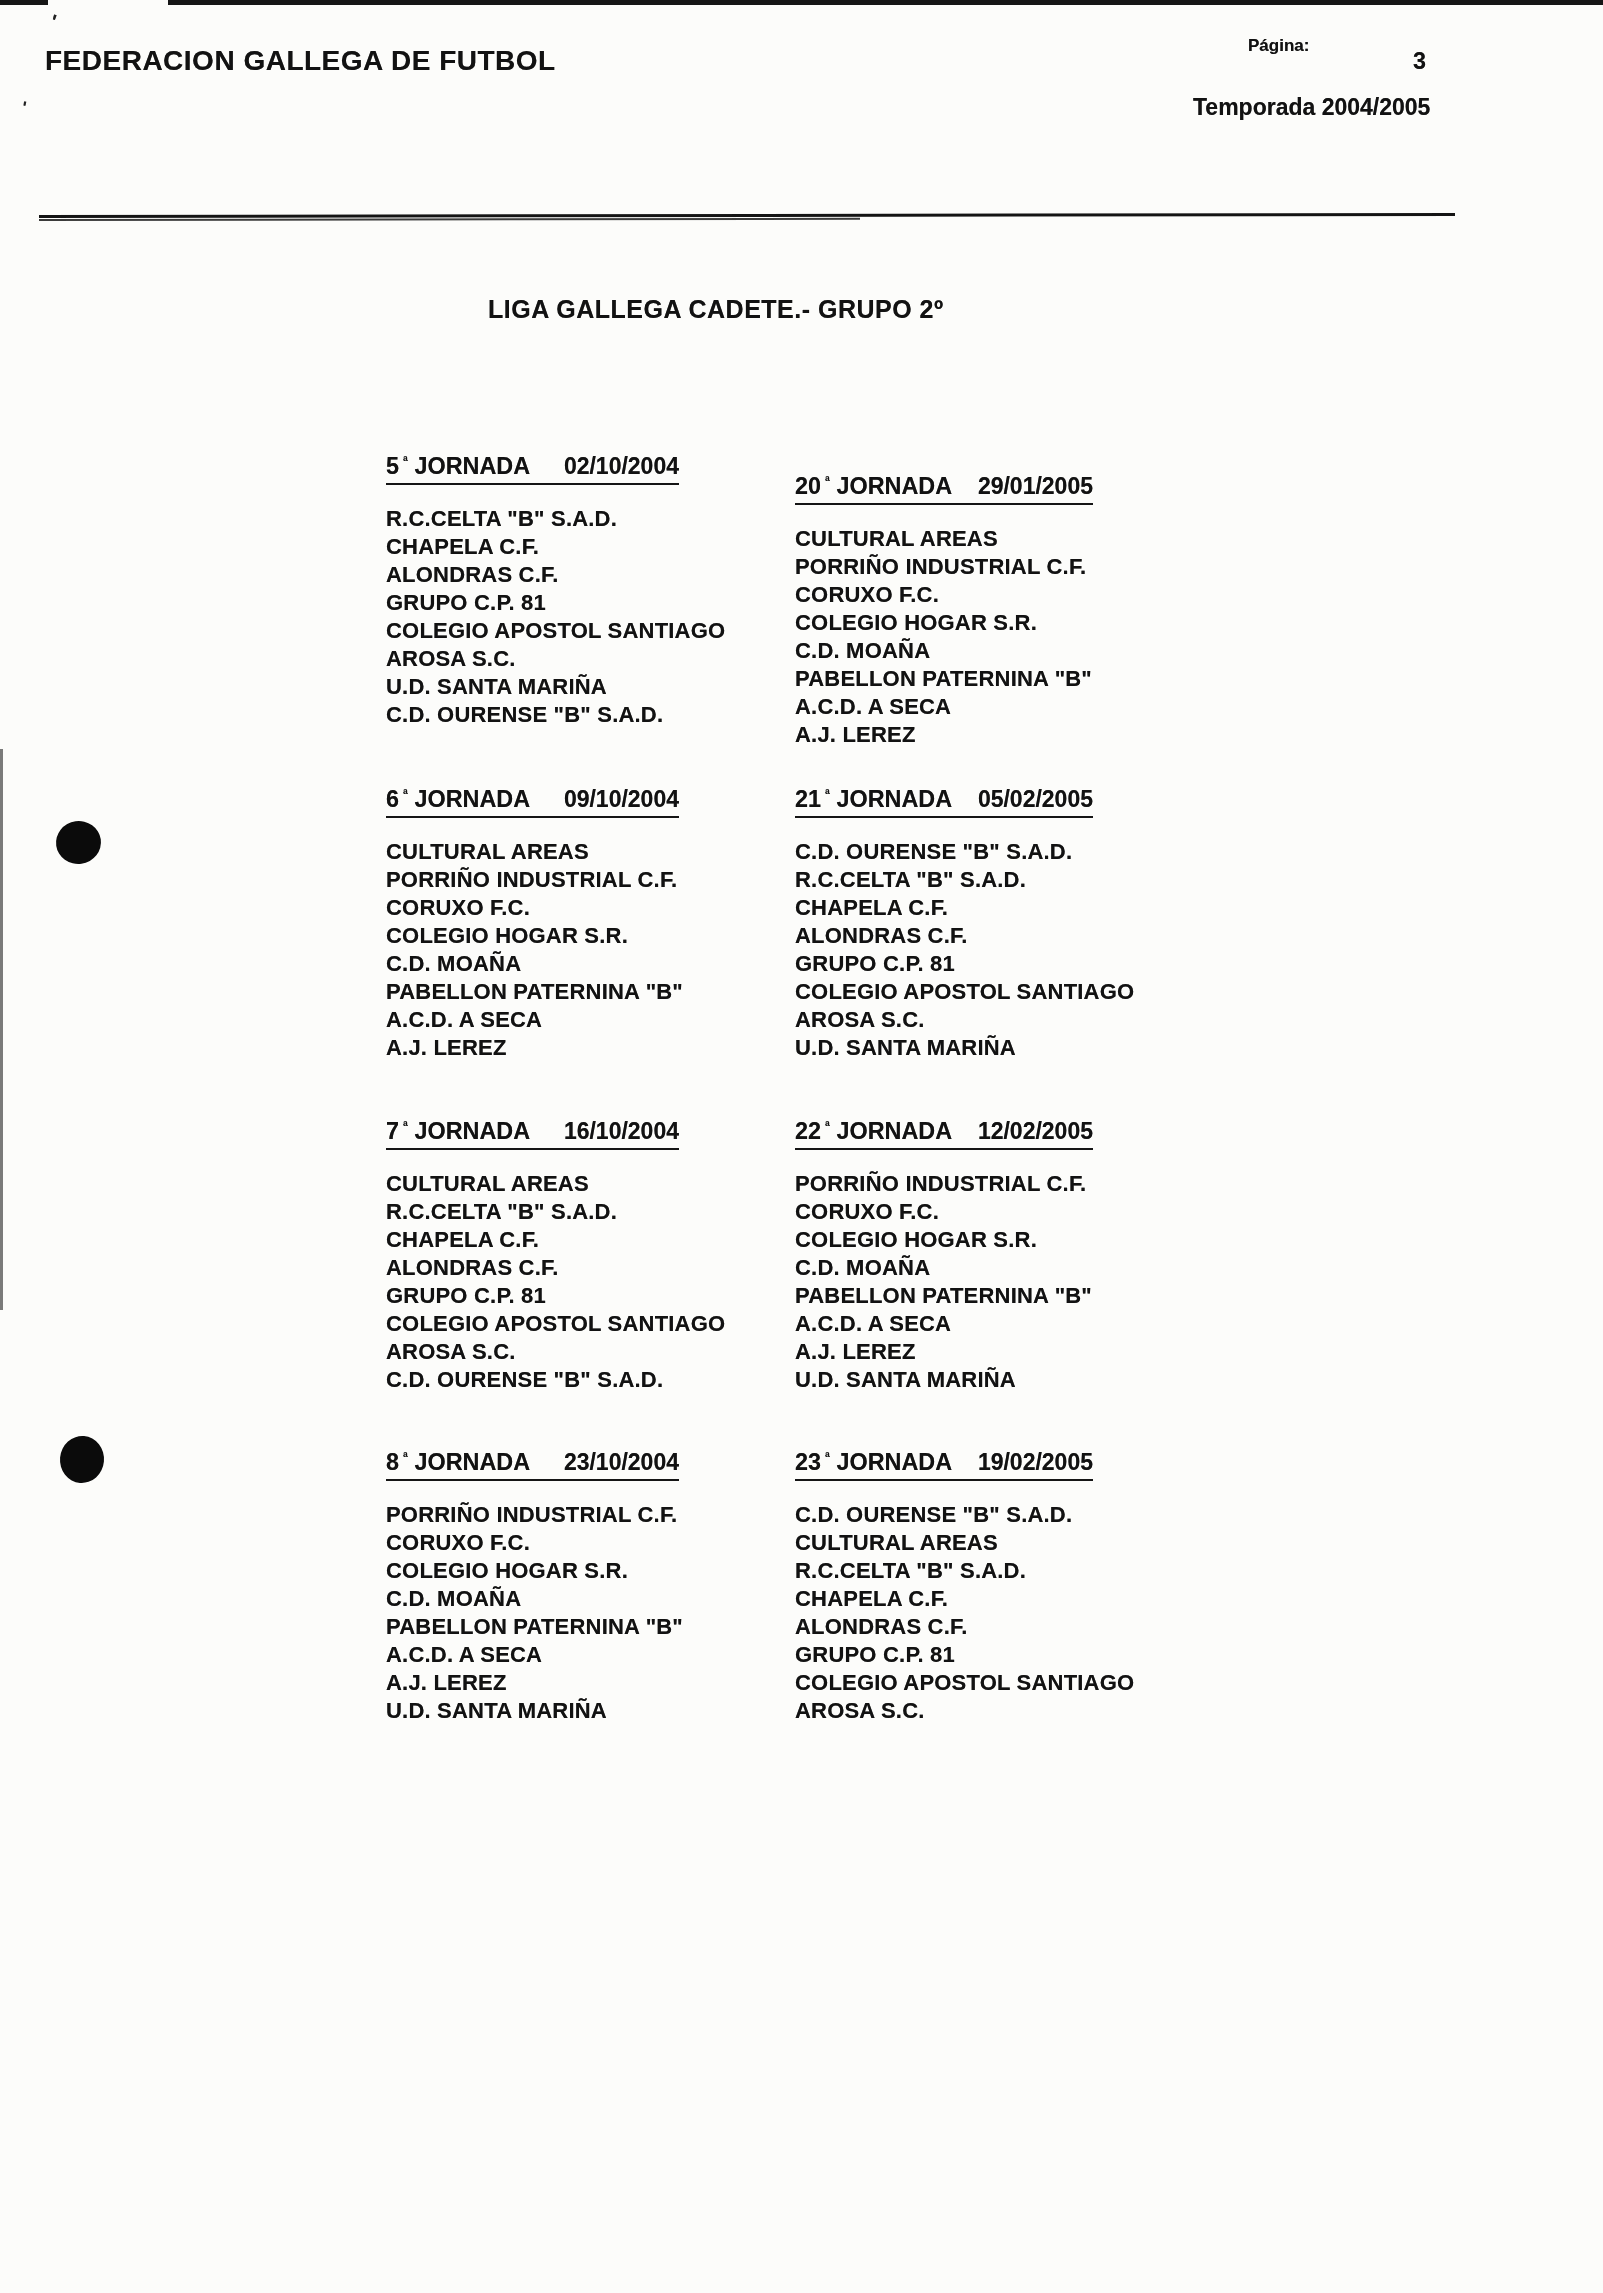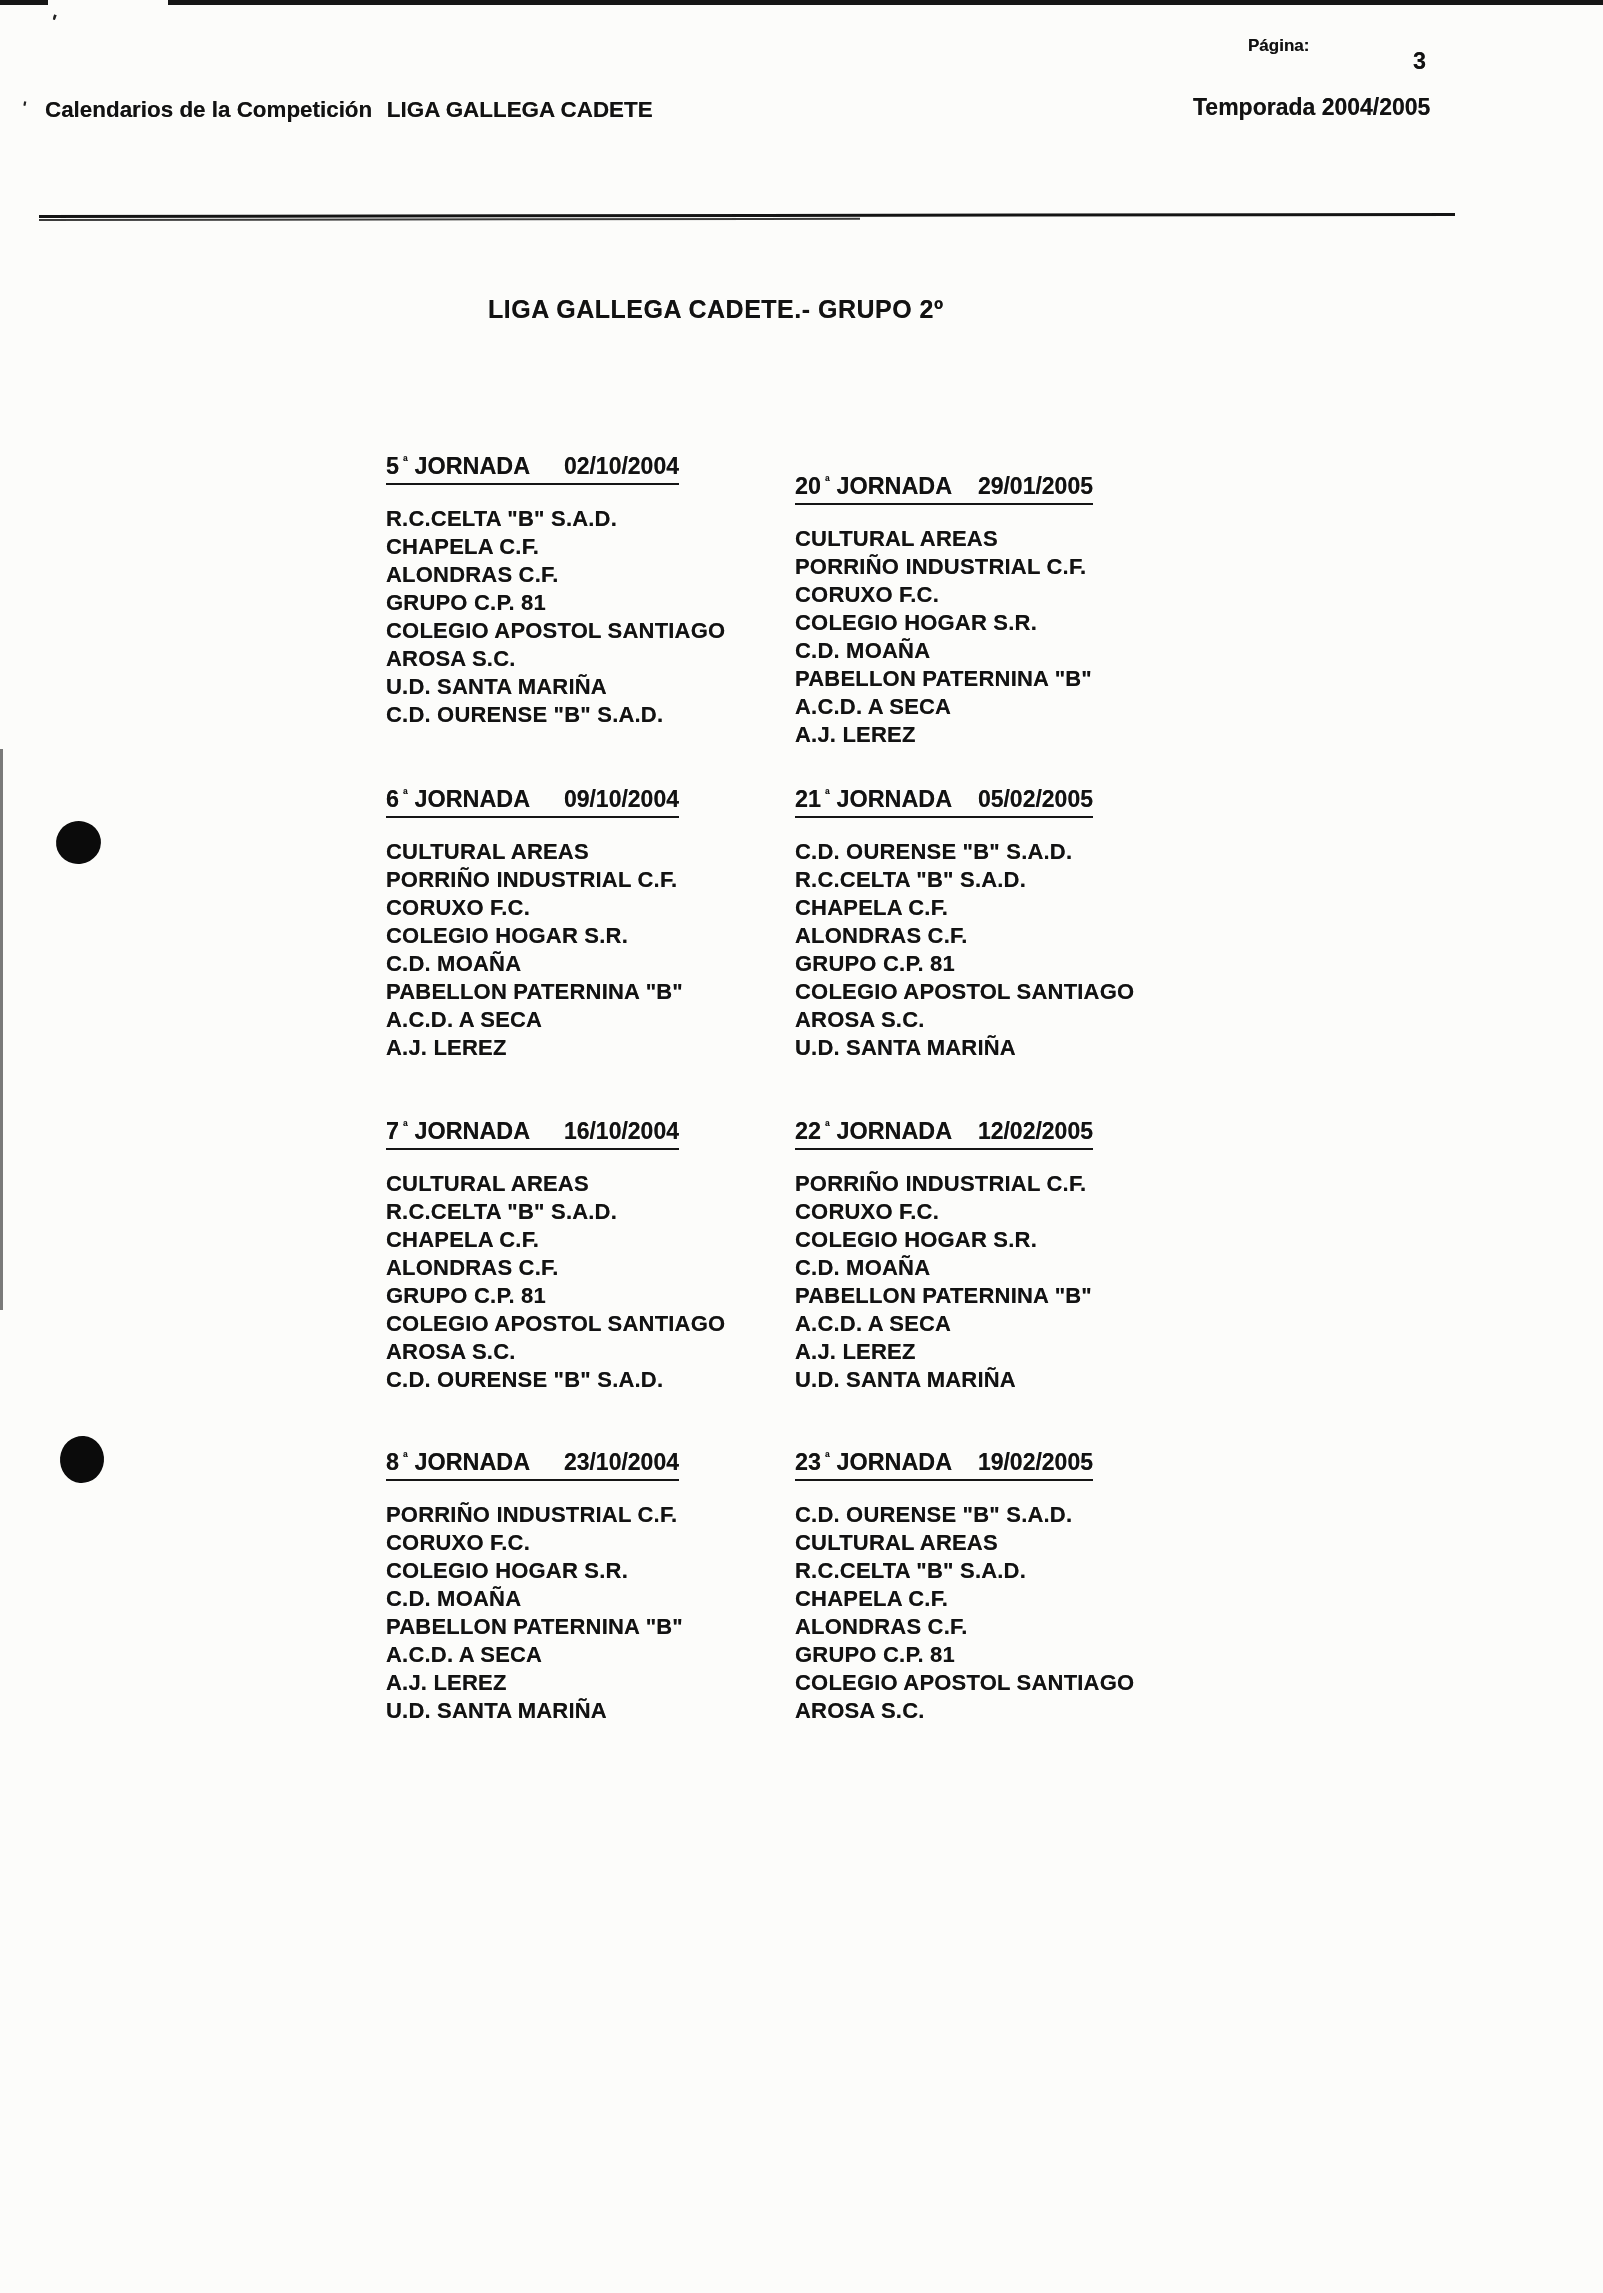--- a/index.html
+++ b/index.html
@@ -91,25 +91,23 @@
 
 <div class="page">
 
   <div class="top-edge"></div>
   <div class="left-edge"></div>
   <span class="mark mark-top">'</span>
   <span class="mark mark-left">'</span>
   <div class="hole hole-1"></div>
   <div class="hole hole-2"></div>
 
+  <div class="org-title">FEDERACION GALLEGA DE FUTBOL</div>
   <div class="page-label">Página:</div>
   <div class="page-number">3</div>
-  <div class="sub-line">
-    <span>Calendarios de la Competición</span><span class="competition">LIGA GALLEGA CADETE</span>
-  </div>
   <div class="season">Temporada 2004/2005</div>
 
   <div class="divider"></div>
 
   <div class="section-title">LIGA GALLEGA CADETE.- GRUPO 2º</div>
 
   <div class="jblock left" style="left:386px;top:453px;">
     <div class="jhead">
       <span><span>5</span><sup>ª</sup><span>JORNADA</span></span>
       <span class="date">02/10/2004</span>

